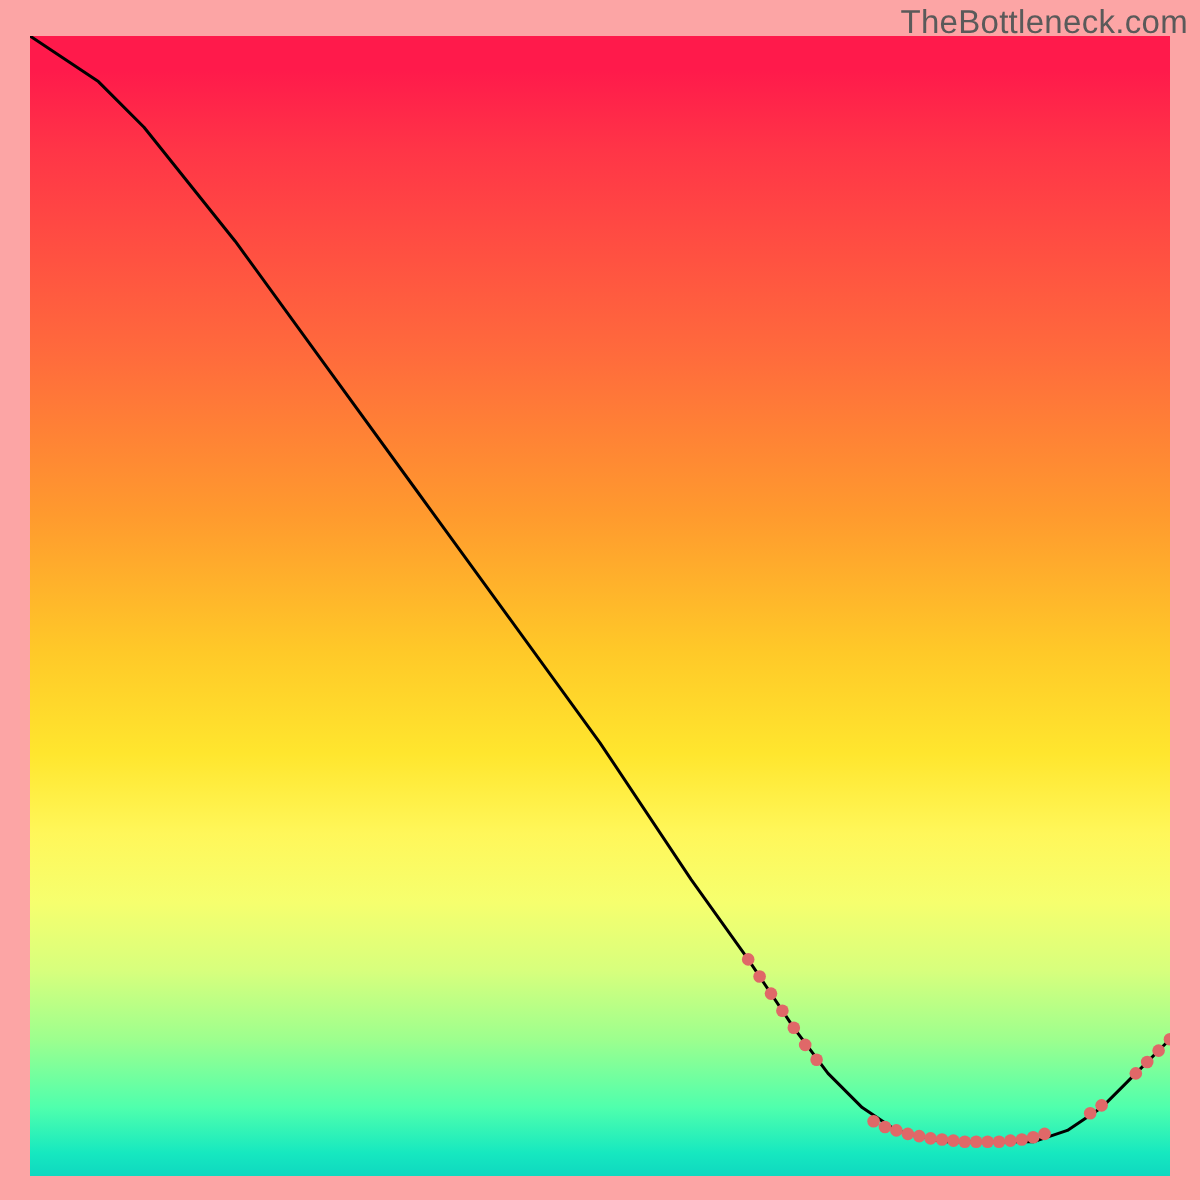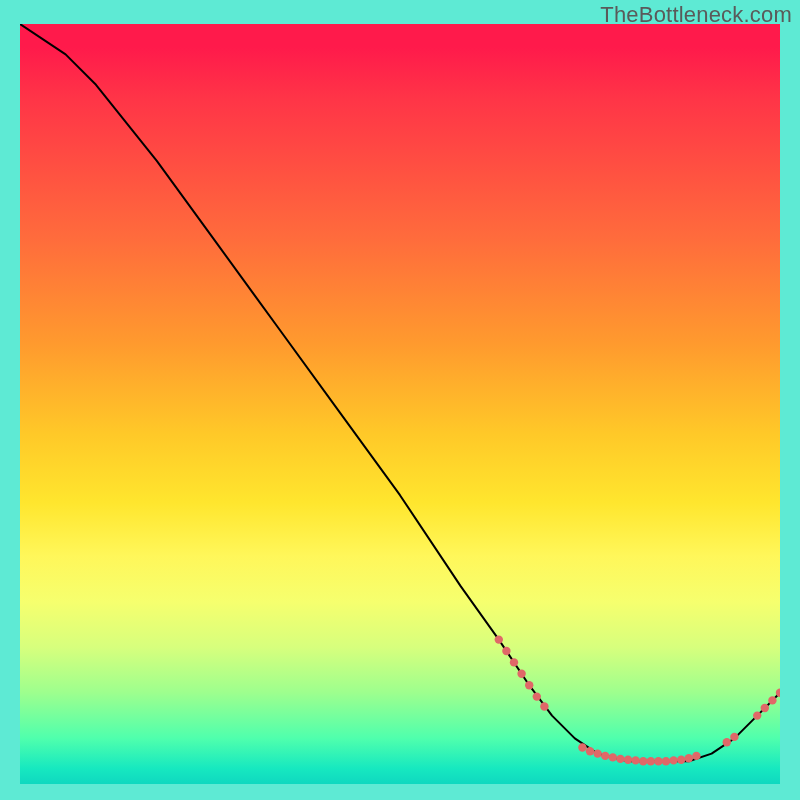--- a/index.html
+++ b/index.html
@@ -8,21 +8,21 @@
     width: 800px;
     height: 800px;
     background: #000;
     overflow: hidden;
     font-family: Arial, Helvetica, sans-serif;
   }
   .frame {
     position: relative;
     width: 800px;
     height: 800px;
-    background: #5eead4;
+    background: #fca5a5;
   }
   .watermark {
     position: absolute;
     top: 2px;
     right: 8px;
     color: #5a5a5a;
     font-size: 22px;
     font-weight: 400;
     letter-spacing: 0.2px;
     z-index: 10;

